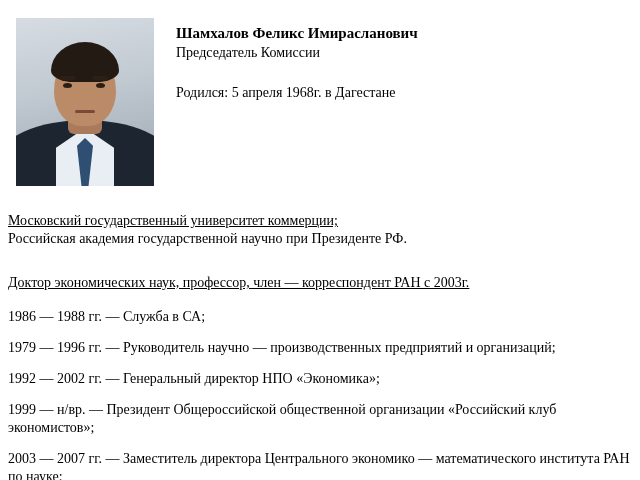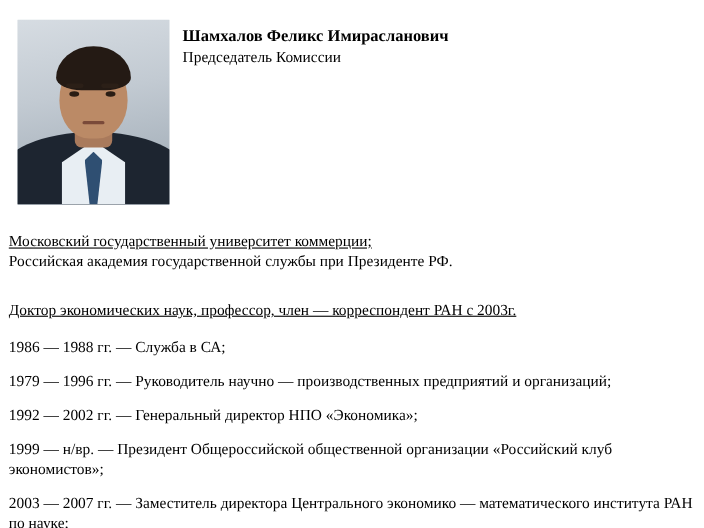--- a/index.html
+++ b/index.html
@@ -125,21 +125,21 @@
     left: 50%;
     transform: translateX(-50%);
     top: 92px;
     width: 20px;
     height: 3px;
     background: #7a4a39;
     border-radius: 2px;
   }
   .headtext {
     flex: 1 1 auto;
-    padding-left: 12px;
+    padding-left: 22px;
     padding-top: 14px;
   }
   .fullname {
     font-size: 15px;
     font-weight: bold;
     line-height: 19px;
     margin: 0 0 1px 0;
   }
   .position {
     font-size: 14px;
@@ -198,27 +198,28 @@
       <div class="brow-l"></div>
       <div class="brow-r"></div>
       <div class="eye-l"></div>
       <div class="eye-r"></div>
       <div class="mouth"></div>
     </div>
 
     <div class="headtext">
       <p class="fullname">Шамхалов Феликс Имирасланович</p>
       <p class="position">Председатель Комиссии</p>
+      <p class="born">Родился: 5 апреля 1968г. в Дагестане</p>
     </div>
 
   </div>
 
   <div class="edu-block">
     <p class="body-line gap-above">Московский государственный университет коммерции;</p>
-    <p class="body-line">Российская академия государственной службы при Президенте РФ.</p>
+    <p class="body-line">Российская академия государственной научно при Президенте РФ.</p>
     <p class="body-line gap-above">Доктор экономических наук, профессор, член — корреспондент РАН с 2003г.</p>
   </div>
 
   <div class="prof-block">
     <div class="prof-list">
       <p class="body-line">1986 — 1988 гг. — Служба в СА;</p>
       <p class="body-line">1979 — 1996 гг. — Руководитель научно — производственных предприятий и организаций;</p>
       <p class="body-line">1992 — 2002 гг. — Генеральный директор НПО «Экономика»;</p>
       <p class="body-line">1999 — н/вр. — Президент Общероссийской общественной организации «Российский клуб экономистов»;</p>
       <p class="body-line">2003 — 2007 гг. — Заместитель директора Центрального экономико — математического института РАН по науке;</p>

